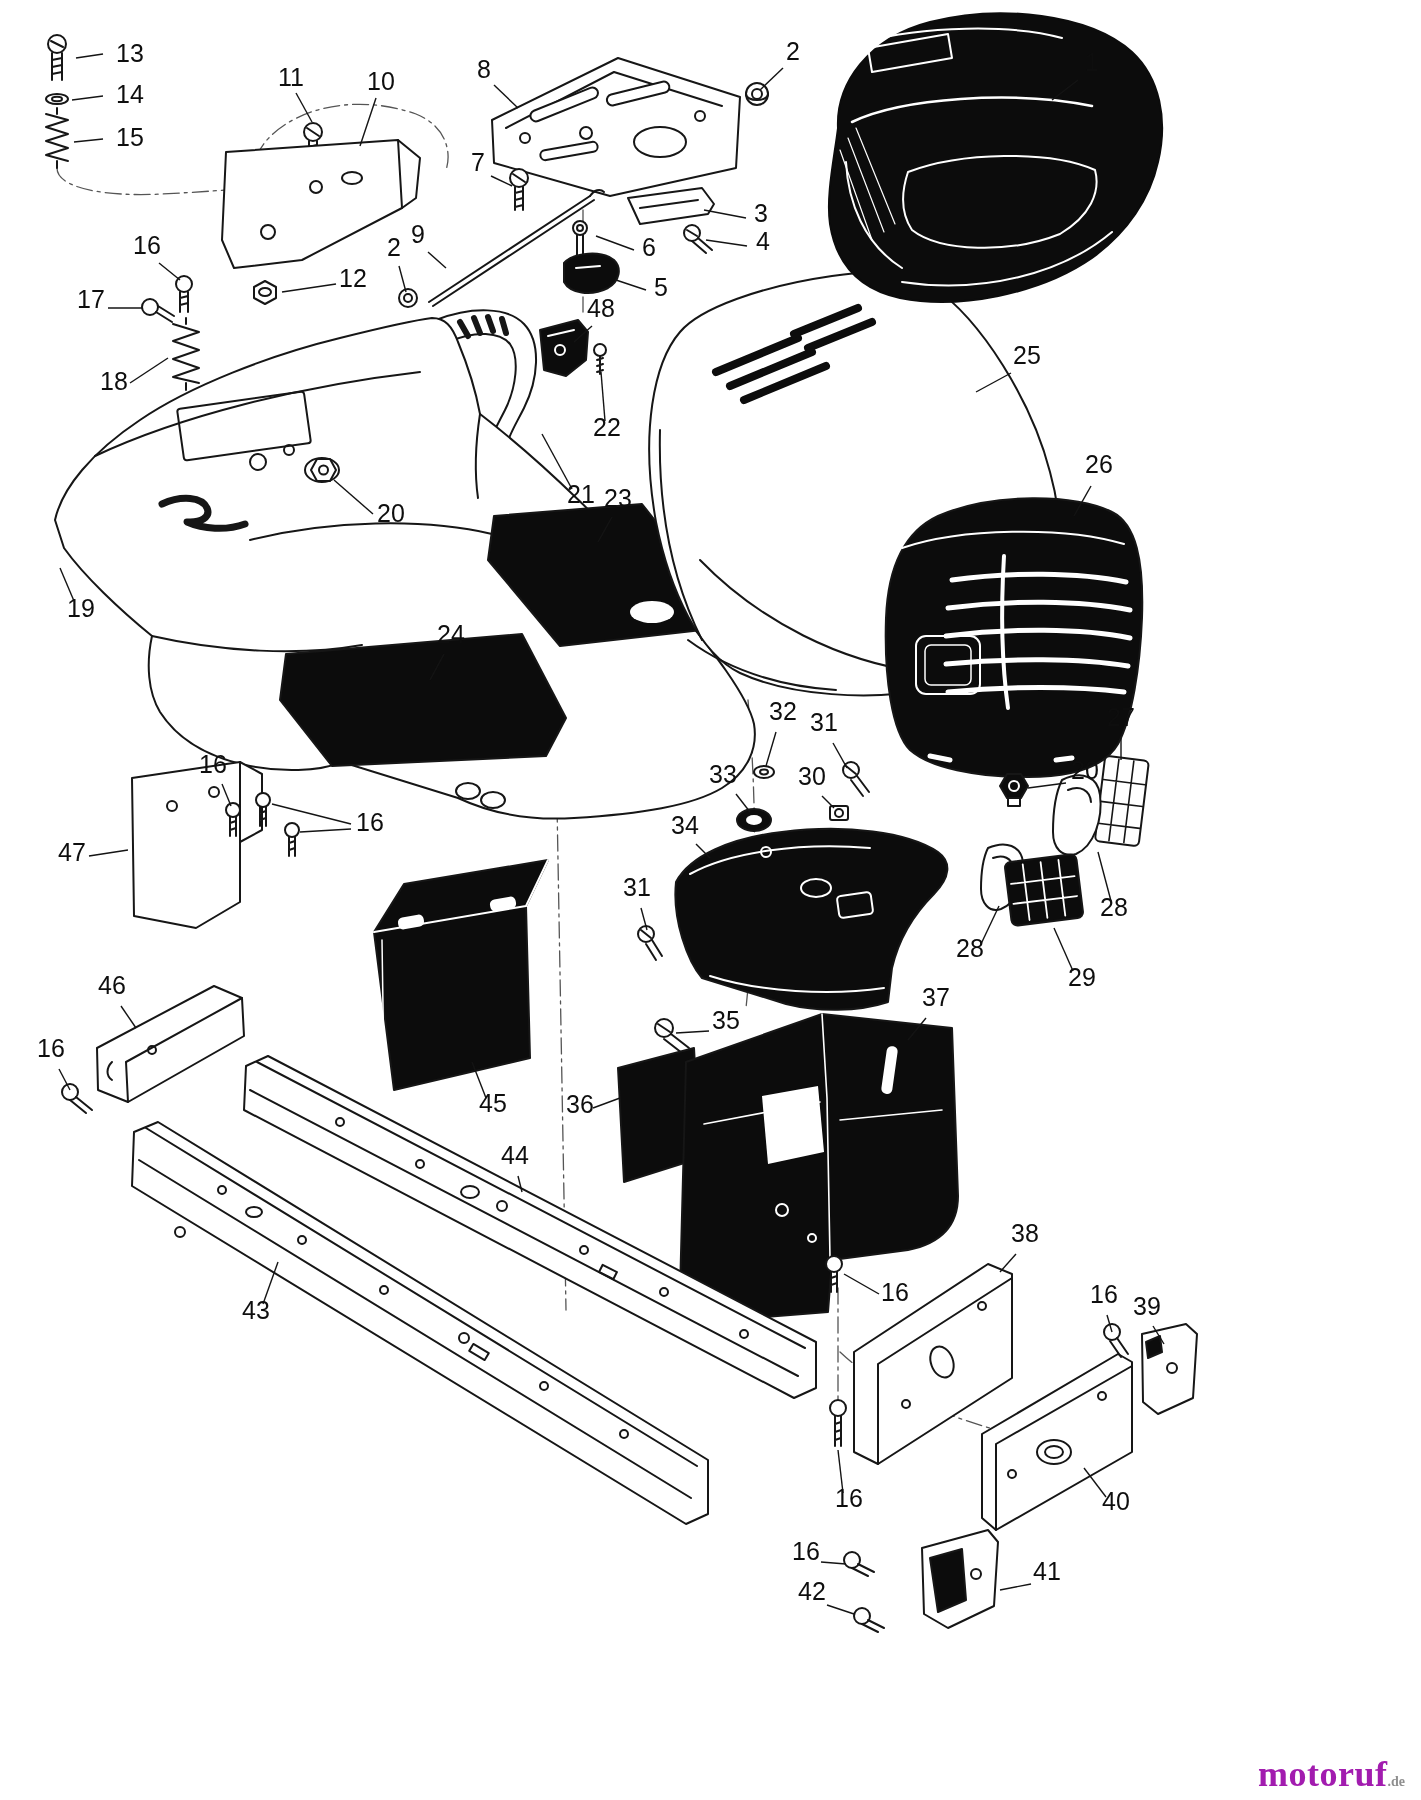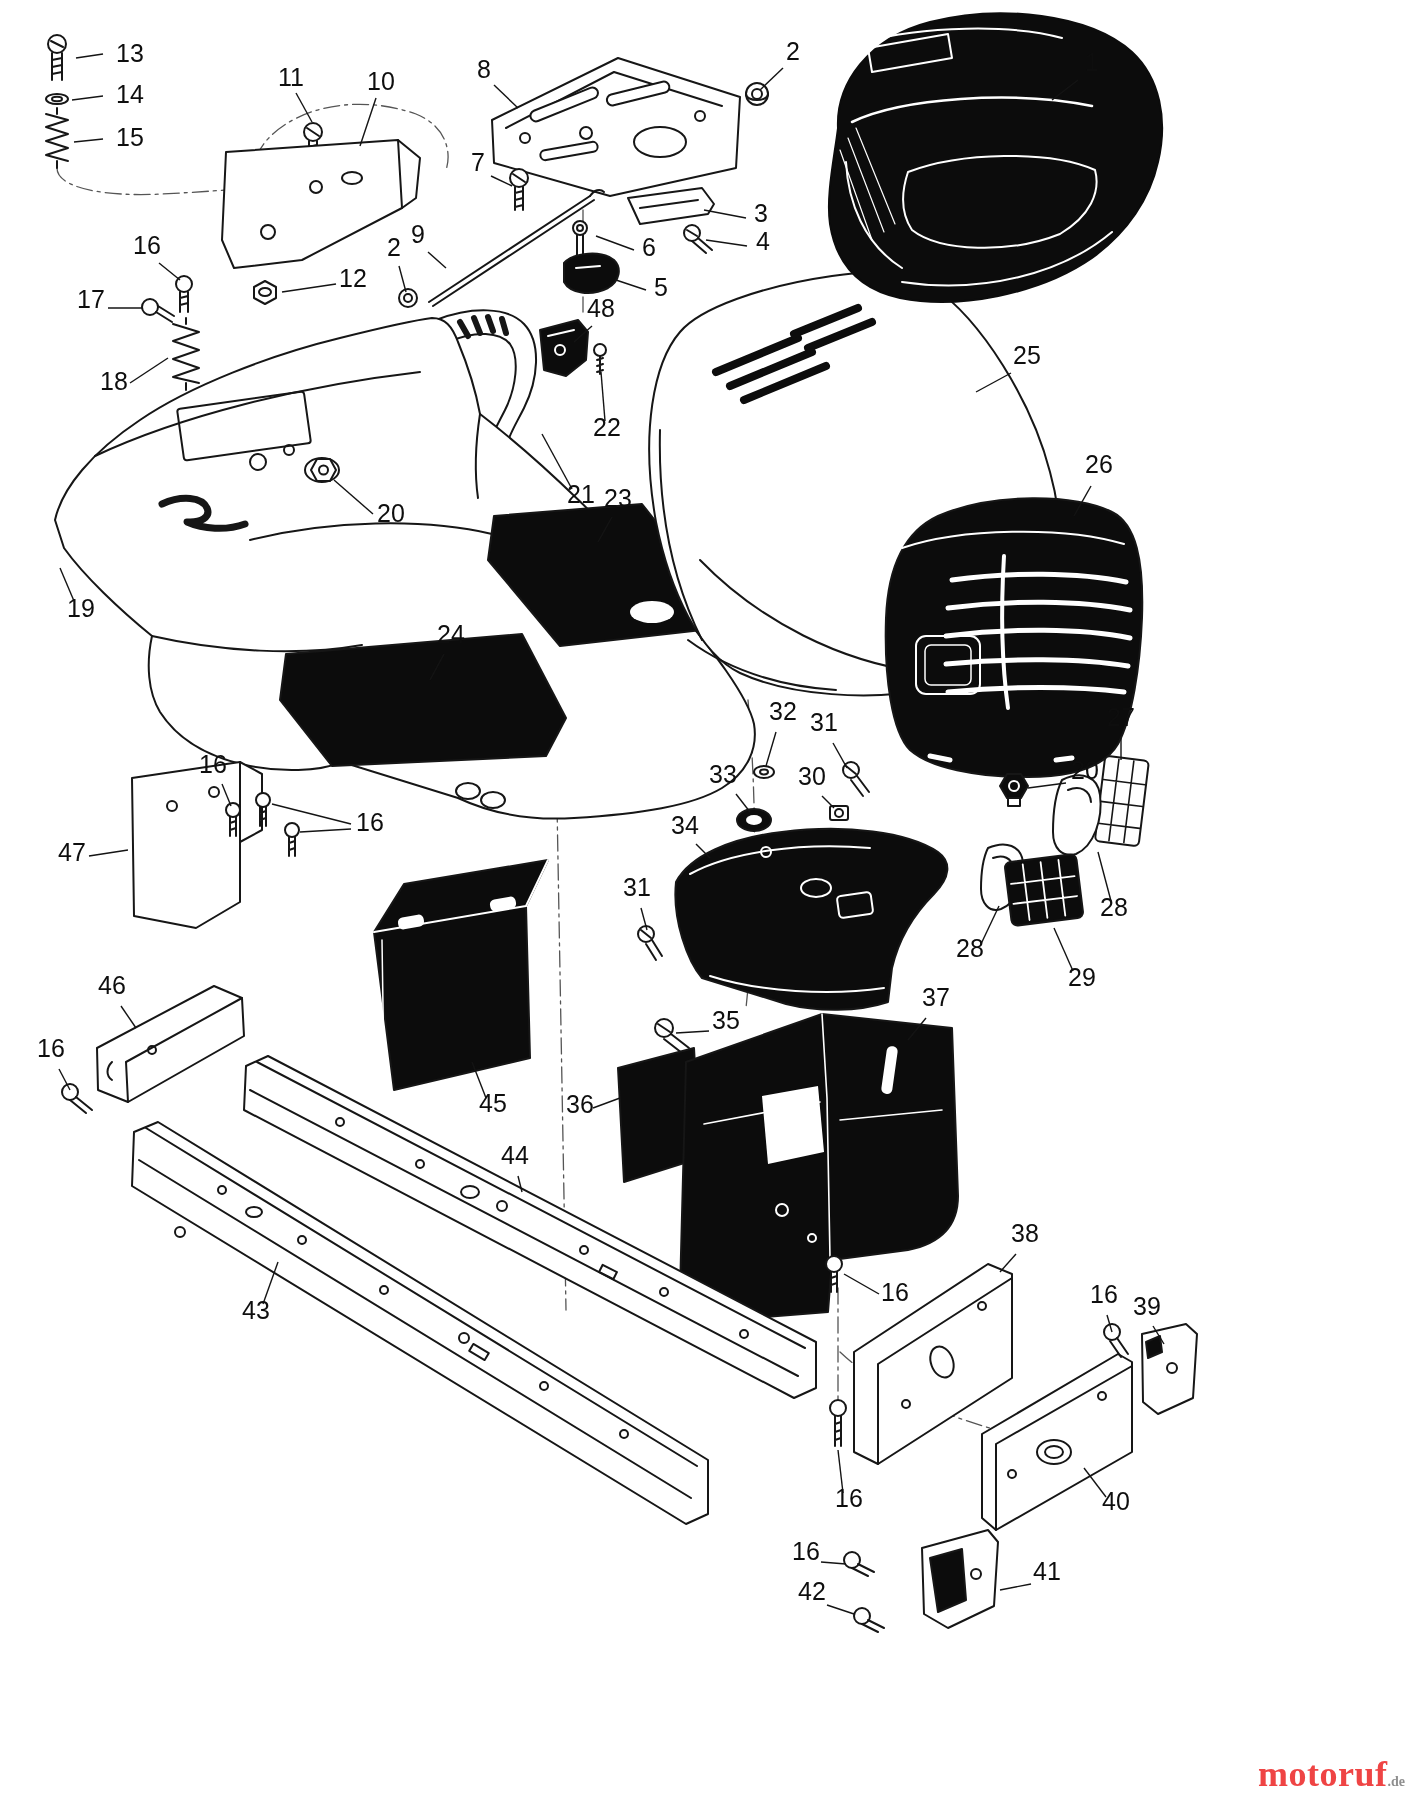--- a/index.html
+++ b/index.html
@@ -507,15 +507,15 @@
         <text x="1147" y="1315" class="callout" text-anchor="middle" font-size="25">39</text>
         <text x="849" y="1507" class="callout" text-anchor="middle" font-size="25">16</text>
         <text x="1116" y="1510" class="callout" text-anchor="middle" font-size="25">40</text>
         <text x="806" y="1560" class="callout" text-anchor="middle" font-size="25">16</text>
         <text x="1047" y="1580" class="callout" text-anchor="middle" font-size="25">41</text>
         <text x="812" y="1600" class="callout" text-anchor="middle" font-size="25">42</text>
       </g>
 </svg>
 
 <div class="watermark">
-  <span class="brand" style="color: #ef4444;">motoruf</span><span class="tld" style="color: rgb(143, 143, 143);">.de</span>
+  <span class="brand" style="color: #a21caf;">motoruf</span><span class="tld" style="color: rgb(143, 143, 143);">.de</span>
 </div>
 </div>
 
 </body></html>

